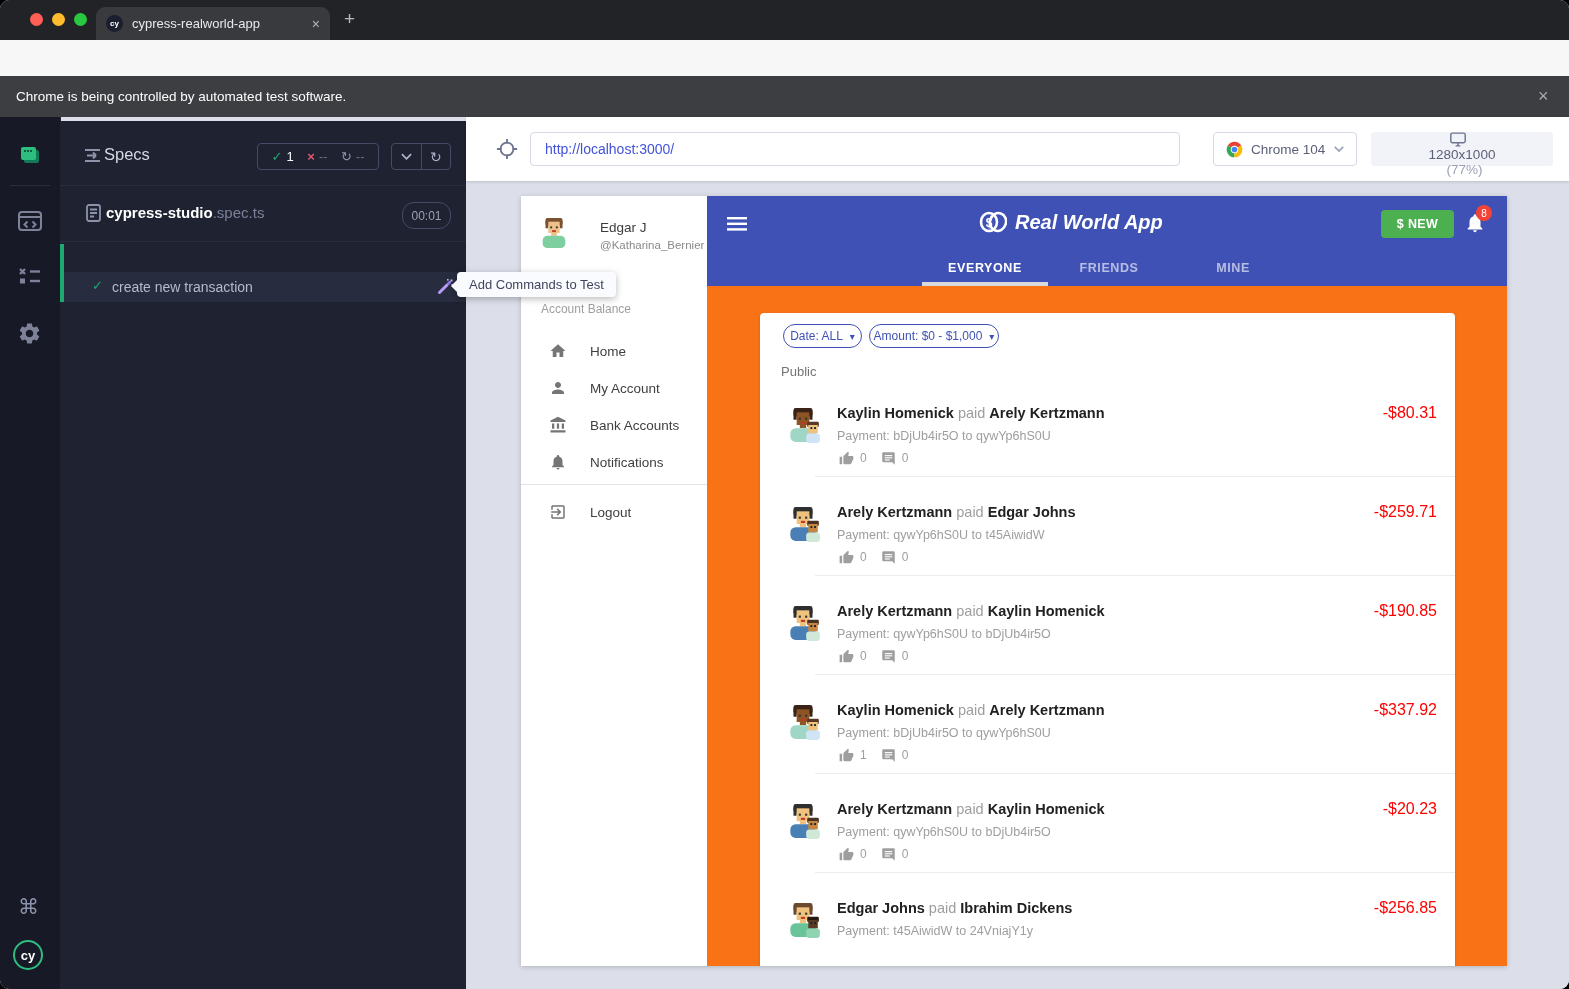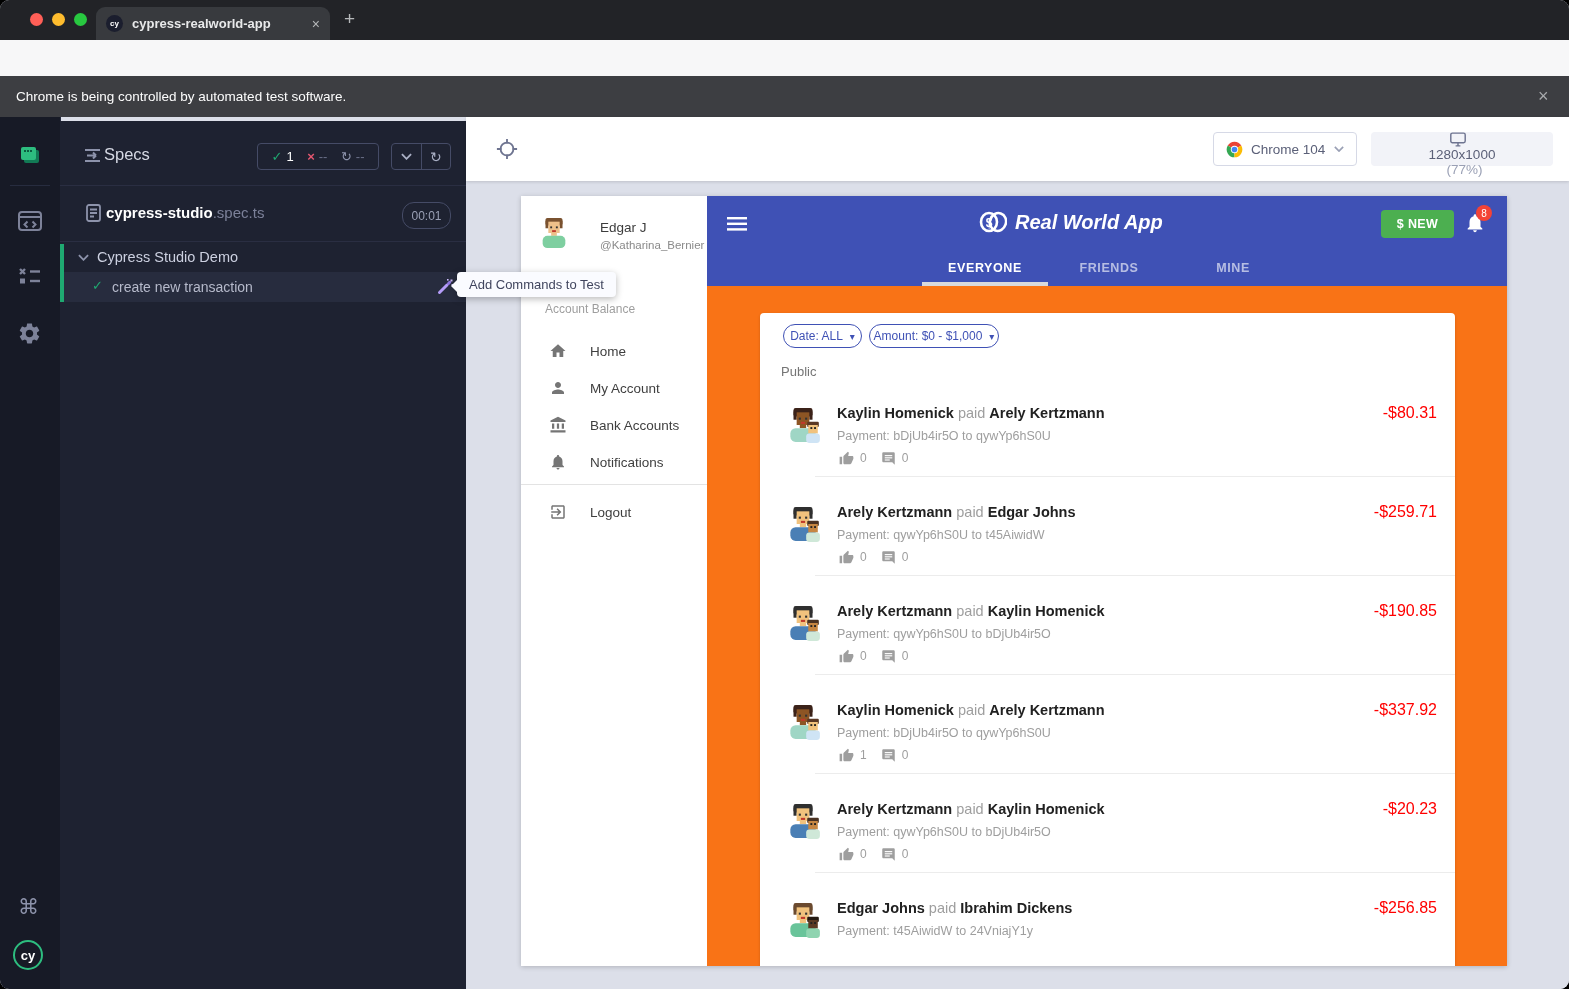--- a/index.html
+++ b/index.html
@@ -5,21 +5,21 @@
   html,body{margin:0;padding:0;background:#000;}
   #root{position:relative;width:1569px;height:989px;overflow:hidden;
         font-family:"Liberation Sans",sans-serif;background:#dcdfe9;border-radius:9px;}
   .abs{position:absolute;}
   svg{display:block;}
   
   .tabstrip{left:0;top:0;width:1569px;height:40px;background:#222327;}
   .light{width:13px;height:13px;border-radius:50%;top:13px;}
   .tab{left:96px;top:7px;width:234px;height:33px;background:#383a3e;border-radius:9px 9px 0 0;
        display:flex;align-items:center;padding:0 10px;box-sizing:border-box;}
-  .tab-title{color:#e8e9ea;font-size:13px;margin-left:9px;flex:1;white-space:nowrap;overflow:hidden;font-weight:bold;}
+  .tab-title{color:#e8e9ea;font-size:13px;margin-left:9px;flex:1;white-space:nowrap;overflow:hidden;}
   .gicon{color:#b6b8ba;}
   .favicon{width:17px;height:17px;border-radius:50%;background:#1b1e2e;color:#fff;
            font-size:8px;font-weight:bold;display:flex;align-items:center;justify-content:center;}
   .toolbar{left:0;top:40px;width:1569px;height:36px;background:#f7f7f8;border-bottom:1px solid #e3e3e5;}
   .navbtn{top:47px;font-size:17px;color:#8f9295;cursor:default;}
   .urlpill{left:106px;top:45px;width:1322px;height:27px;border-radius:14px;background:#e9eaee;
            display:flex;align-items:center;padding:0 12px;box-sizing:border-box;}
   .url-text{color:#27292d;font-size:13.5px;margin-left:8px;flex:1;white-space:nowrap;overflow:hidden;}
   
   .banner{left:0;top:76px;width:1569px;height:41px;background:#3d3e42;color:#fdfdfd;
@@ -75,21 +75,21 @@
   .tx-meta{position:absolute;left:79px;top:72px;height:16px;display:flex;align-items:center;
            gap:6px;color:#9e9e9e;font-size:12px;}
   .tx-amount{position:absolute;right:18px;top:25px;line-height:20px;font-size:16px;color:#ff0000;}
   .tx-divider{position:absolute;left:55px;right:0;top:98px;height:1px;background:#ececec;}
   
   .studio-tooltip{left:457px;top:272px;background:#fafbff;border-radius:4px;padding:5px 12px;
                   font-size:13px;color:#40455e;box-shadow:0 2px 7px rgba(0,0,0,.28);z-index:50;white-space:nowrap;}
   .studio-tooltip::before{content:"";position:absolute;left:-6px;top:8px;border:6px solid transparent;
                   border-left-width:0;border-right-color:#fafbff;}
   .seven{font-size:15.5px;font-weight:bold;color:#212121;}
-  .caption{font-size:12px;color:#9e9e9e;text-align:left;padding-left:24px;}
+  .caption{font-size:12px;color:#9e9e9e;text-align:right;}
 </style>
 </head>
 <body>
 
 <div id="root">
 
   <div class="abs tabstrip">
     <span class="abs light" style="left:30px;background:#ff5f57"></span>
     <span class="abs light" style="left:52px;background:#febc2e"></span>
     <span class="abs light" style="left:74px;background:#28c840"></span>
@@ -233,28 +233,20 @@
           </svg>
       </span>
       <span class="abs spec-name" style="left:46px;top:13px"><span>cypress-studio</span><span class="spec-ext">.spec.ts</span></span>
       <span class="abs badge" style="left:342px;top:11px;width:47px;height:25px">00:01</span>
     </div>
 
     <div class="abs hline" style="top:120px"></div>
 
     <div class="abs" style="left:0;top:123px;width:4px;height:58px;background:#1fa971"></div>
 
-    <div class="abs" style="left:4px;top:123px;width:402px;height:28px">
-      <span class="abs" style="left:14px;top:10px">
-        <svg width="11" height="7" viewBox="0 0 12 7" fill="none" stroke="#8d93ab" stroke-width="2">
-            <path d="M1 1l5 5 5-5"></path>
-          </svg>
-      </span>
-      <span class="abs suite-label" style="left:33px;top:5px">Cypress Studio Demo</span>
-    </div>
 
     <div class="abs test-row" style="left:4px;top:151px;width:402px;height:30px">
       <span class="abs" style="left:28px;top:6px;color:#1fa971;font-size:13px">✓</span>
       <span class="abs test-label" style="left:48px;top:7px">create new transaction</span>
       <span class="abs" style="left:372px;top:6px">
         <svg width="18" height="18" viewBox="0 0 18 18">
           <path d="M3.5 14.5L11 7" stroke="#b49cf8" stroke-width="3" stroke-linecap="round"></path>
           <path d="M12.5 5.5l1.2-1.2" stroke="#8f76e0" stroke-width="3" stroke-linecap="round"></path>
           <rect x="14.5" y="1.5" width="2" height="2" fill="#cdbcfb"></rect>
             <rect x="11" y="1" width="1.6" height="1.6" fill="#cdbcfb"></rect>
@@ -265,20 +257,23 @@
   </div>
 
   <div class="abs main">
     <div class="abs apphead">
       <span class="abs" style="left:30px;top:21px">
         <svg width="22" height="22" viewBox="0 0 24 24" fill="none" stroke="#6e7490" stroke-width="2">
           <circle cx="12" cy="12" r="7"></circle>
             <path d="M12 1v5M12 18v5M1 12h5M18 12h5"></path>
           </svg>
       </span>
+      <div class="abs urlbox">
+        <input value="http://localhost:3000/" style="">
+      </div>
       <div class="abs selbox" style="left:747px;top:15px;width:144px;height:34px;padding:0 12px">
         <span style="margin-right:8px">
           <svg width="17" height="17" viewBox="0 0 24 24">
             <circle cx="12" cy="12" r="11" fill="#fff"></circle>
             <path d="M12 12 L2.47 6.5 A11 11 0 0 1 21.53 6.5 Z" fill="#ea4335"></path>
             <path d="M12 12 L2.47 6.5 A11 11 0 0 0 12 23 Z" fill="#34a853"></path>
             <path d="M12 12 L12 23 A11 11 0 0 0 21.53 6.5 Z" fill="#fbbc05"></path>
             <circle cx="12" cy="12" r="5.2" fill="#fff"></circle>
               <circle cx="12" cy="12" r="4" fill="#4285f4"></circle>
             </svg>

